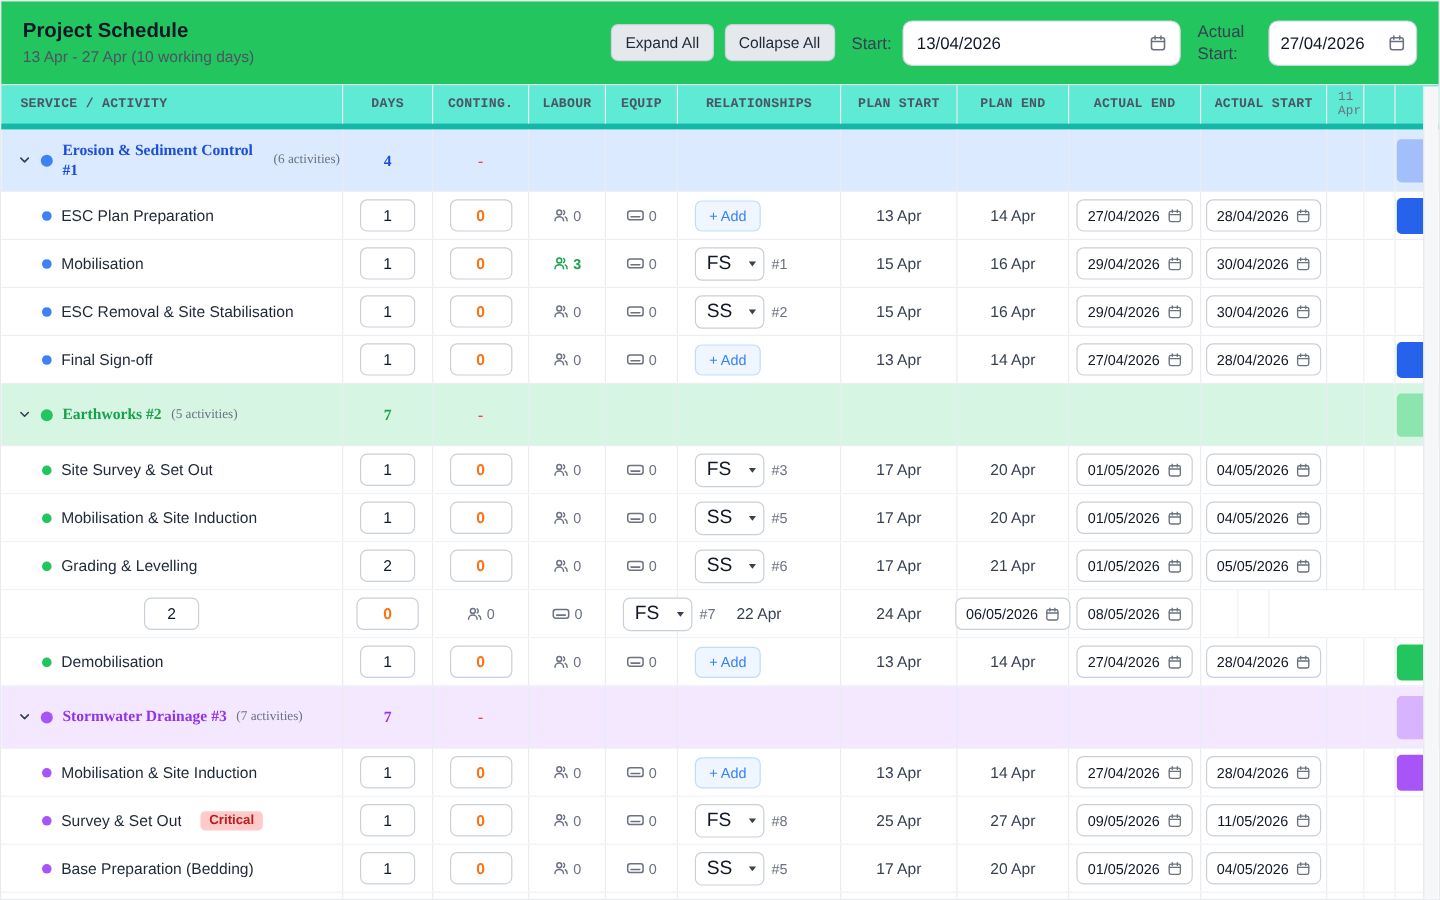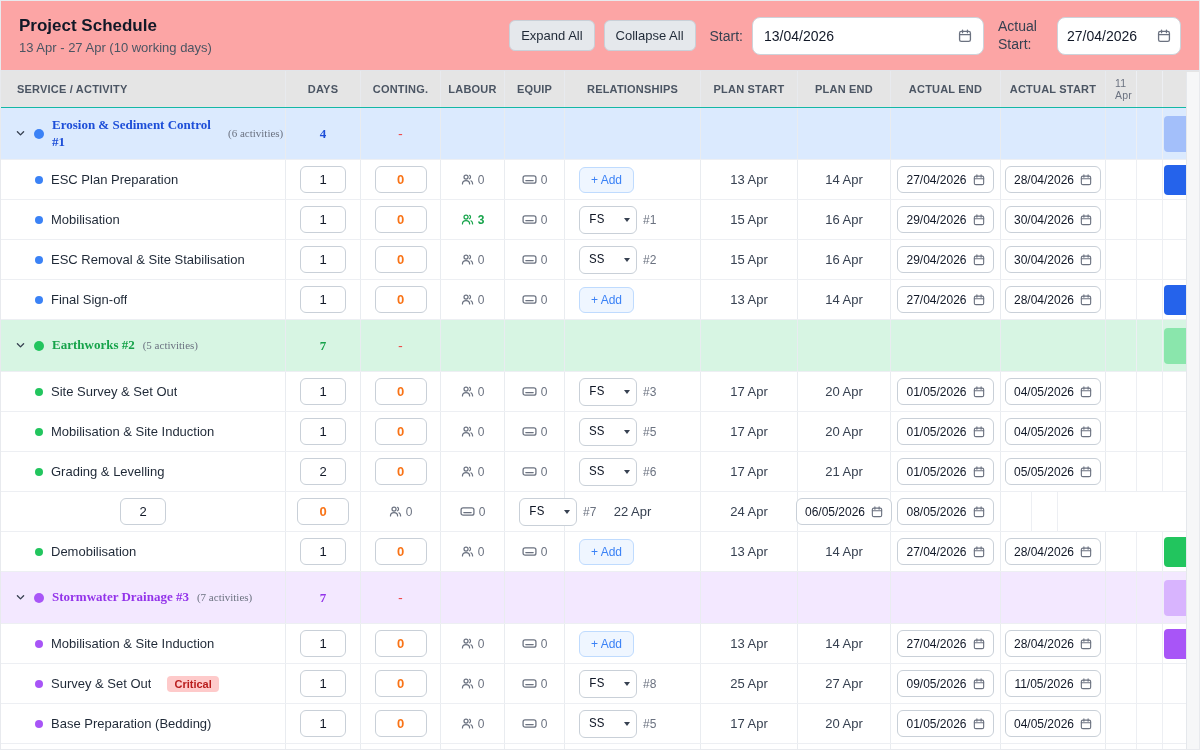--- a/index.html
+++ b/index.html
@@ -1,35 +1,35 @@
 <!DOCTYPE html>
 <html><head>
 <meta charset="utf-8">
 <style>
   *{margin:0;padding:0;box-sizing:border-box;}
   body{font-family:"Liberation Sans",sans-serif;background:#fff;}
   .app{position:relative;width:1200px;height:750px;overflow:hidden;background:#fff;border:1px solid #e8eaee;}
 
   
-  .topbar{height:70px;background:#fca5a5;border-bottom:1px solid #e2e5ea;display:flex;align-items:center;padding:0 18px;}
+  .topbar{height:70px;background:#22c55e;border-bottom:1px solid #e2e5ea;display:flex;align-items:center;padding:0 18px;}
   .title-block{margin-right:auto;}
   .page-title{font-size:17px;font-weight:700;color:#111827;}
   .subtitle{font-size:13px;color:#4b5563;margin-top:4px;}
   .topbar-right{display:flex;align-items:center;gap:9px;}
   .btn{background:#e5e8ec;border:1px solid #c9d0d8;border-radius:6px;color:#1f2937;font-size:13px;font-family:inherit;padding:7px 11px;cursor:pointer;white-space:nowrap;}
   .field-label{font-size:14px;color:#374151;margin-left:5px;white-space:nowrap;}
   .field-label.wrap{width:50px;line-height:1.25;white-space:normal;}
   .date-input{display:flex;align-items:center;justify-content:space-between;gap:6px;background:#fff;border:1px solid #ccd3da;border-radius:8px;height:38px;padding:0 11px;font-size:14px;color:#111827;cursor:pointer;}
   .date-input.lg{width:232px;}
   .date-input.md{width:124px;padding:0 9px;}
   .calic{display:flex;align-items:center;flex:0 0 auto;}
 
   
   .grid{display:grid;grid-template-columns:285px 75px 80px 64px 60px 136px 97px 93px 110px 105px minmax(0,1fr);}
-  .thead{background:#e5e5e5;border-bottom:1px solid #14b8a6;height:37px;}
+  .thead{background:#5eead4;border-bottom:5px solid #14b8a6;height:37px;font-family:Liberation Mono, monospace;}
   .th{display:flex;align-items:center;justify-content:center;font-size:11px;font-weight:700;color:#4b5563;border-right:1px solid #e8eaee;letter-spacing:.2px;position:relative;}
   .th.left{justify-content:flex-start;padding-left:16px;}
   .th.gantt-th{flex-direction:column;align-items:flex-start;justify-content:center;padding-left:9px;line-height:1.15;font-weight:400;color:#6b7280;font-size:10.5px;border-right:none;}
 
   
   .table-body{position:relative;}
   .row{border-bottom:1px solid #edeff3;}
   .act-row{height:40px;background:#fff;}
   .group-row{height:52px;font-family:Liberation Serif, serif;}
   .cell{display:flex;align-items:center;border-right:1px solid #e9ecf0;min-width:0;position:relative;}
@@ -47,21 +47,21 @@
   .gdays{font-size:13px;font-weight:700;}
   .gdash{font-size:13px;font-weight:700;color:#ef4444;}
   .num-input{width:46px;height:27px;border:1px solid #c9d0d8;border-radius:6px;background:#fff;text-align:center;font-size:13px;color:#111827;font-family:inherit;}
   .num-input.conting{width:52px;color:#f97316;font-weight:600;}
   .count{display:inline-flex;align-items:center;gap:4px;font-size:12px;color:#6b7280;cursor:pointer;}
   .count.active{color:#16a34a;font-weight:700;}
   .ic{display:flex;align-items:center;}
   .rel{padding-left:14px;gap:6px;}
   .add-btn{background:#eff6ff;border:1px solid #bfdbfe;border-radius:6px;color:#3b82f6;font-size:12px;font-family:inherit;padding:5px 11px;cursor:pointer;}
   .sel-wrap{position:relative;display:inline-flex;}
-  .rel-sel{appearance:none;-webkit-appearance:none;width:58px;height:28px;border:1px solid #c9d0d8;border-radius:6px;background:#fff;font-size:13px;font-family:Liberation Mono, monospace;color:#111827;padding:0 2px 0 9px;}
+  .rel-sel{appearance:none;-webkit-appearance:none;width:58px;height:28px;border:1px solid #c9d0d8;border-radius:6px;background:#fff;font-size:16px;font-family:Liberation Sans, sans-serif;color:#111827;padding:0 2px 0 9px;}
   .sel-wrap::after{content:"";position:absolute;right:7px;top:50%;margin-top:-2px;border-left:3.5px solid transparent;border-right:3.5px solid transparent;border-top:4.5px solid #374151;pointer-events:none;}
   .rel-ref{font-size:12px;color:#6b7280;}
   .pdate{font-size:13px;color:#374151;}
   .datebox{display:inline-flex;align-items:center;gap:6px;height:27px;border:1px solid #c9d0d8;border-radius:6px;background:#fff;padding:0 8px;font-size:12px;color:#111827;cursor:pointer;white-space:nowrap;}
 
   
   .gline{position:absolute;top:0;bottom:0;width:1px;background:#edeff3;}
   .gline.l1{left:30px;}
   .gline.l2{left:56px;}
   .gbar{position:absolute;left:58px;top:50%;transform:translateY(-50%);height:30px;width:28px;border-radius:4px;}

